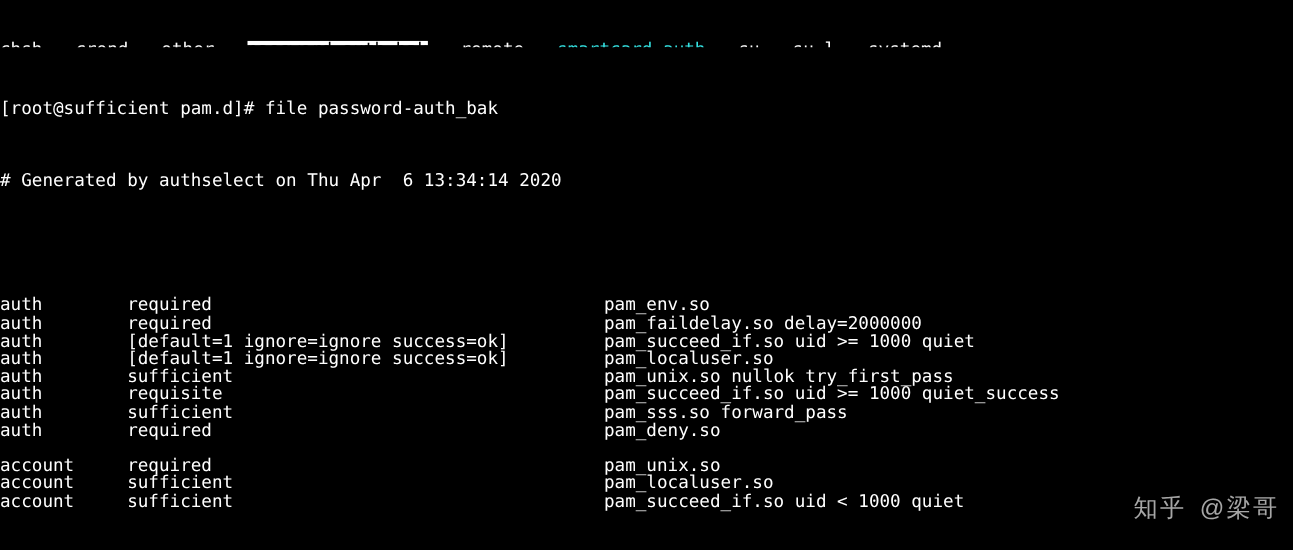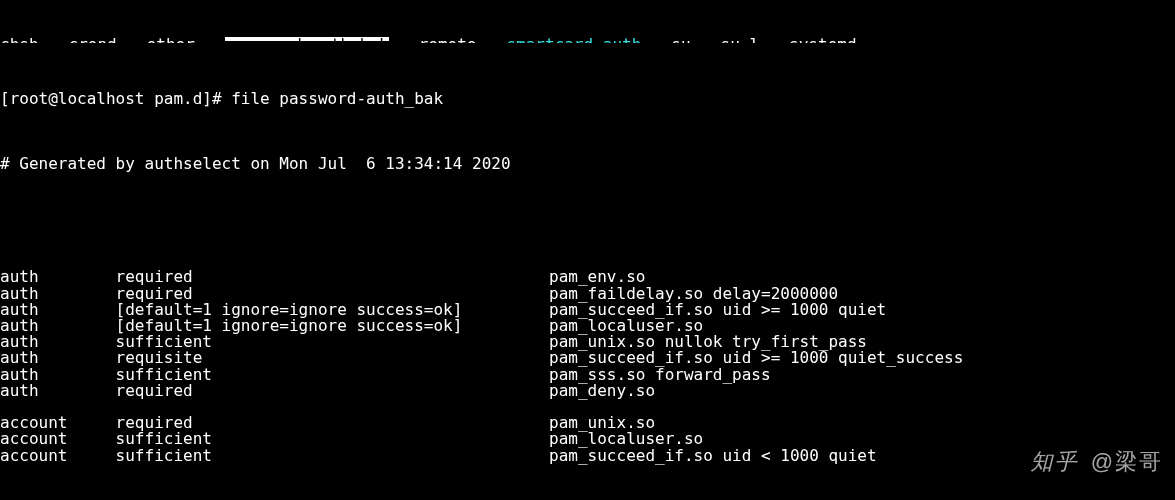--- a/index.html
+++ b/index.html
@@ -34,32 +34,32 @@
   .watermark {
     position: absolute;
     right: 12px;
     bottom: 30px;
     color: rgba(255,255,255,0.65);
     font-family: "PingFang SC","Microsoft YaHei",sans-serif;
     font-size: 22px;
     letter-spacing: 2px;
     pointer-events: none;
   }
-  .watermark .zh { margin-right: 4px; font-style: italic; }
+  .watermark .zh { margin-right: 4px; }
 </style>
 </head>
 <body>
 
 <div class="terminal">
 
   <div class="ls-row" id="ls-row"><span class="">chsh</span><span class="">crond</span><span class="">other</span><span class="hl">password-auth_bak</span><span class="">remote</span><span class="cyan">smartcard-auth</span><span class="">su</span><span class="">su-l</span><span class="">systemd</span></div>
 
-  <div class="line"><span>[root@localhost pam.d]# </span><span>file password-auth_bak</span></div>
+  <div class="line"><span>[root@sufficient pam.d]# </span><span>file password-auth_bak</span></div>
 
-  <div class="line"># Generated by authselect on Mon Jul  6 13:34:14 2020</div>
+  <div class="line"># Generated by authselect on Thu Apr  6 13:34:14 2020</div>
   <div class="line"> </div>
 
   <div id="rules"><div class="line">auth        required                                     pam_env.so</div><div class="line">auth        required                                     pam_faildelay.so delay=2000000</div><div class="line">auth        [default=1 ignore=ignore success=ok]         pam_succeed_if.so uid &gt;= 1000 quiet</div><div class="line">auth        [default=1 ignore=ignore success=ok]         pam_localuser.so</div><div class="line">auth        sufficient                                   pam_unix.so nullok try_first_pass</div><div class="line">auth        requisite                                    pam_succeed_if.so uid &gt;= 1000 quiet_success</div><div class="line">auth        sufficient                                   pam_sss.so forward_pass</div><div class="line">auth        required                                     pam_deny.so</div><div class="line"> </div><div class="line">account     required                                     pam_unix.so</div><div class="line">account     sufficient                                   pam_localuser.so</div><div class="line">account     sufficient                                   pam_succeed_if.so uid &lt; 1000 quiet</div></div>
 
   
 
 </div>
 
 <div class="watermark">
   <span class="zh">知乎</span>

